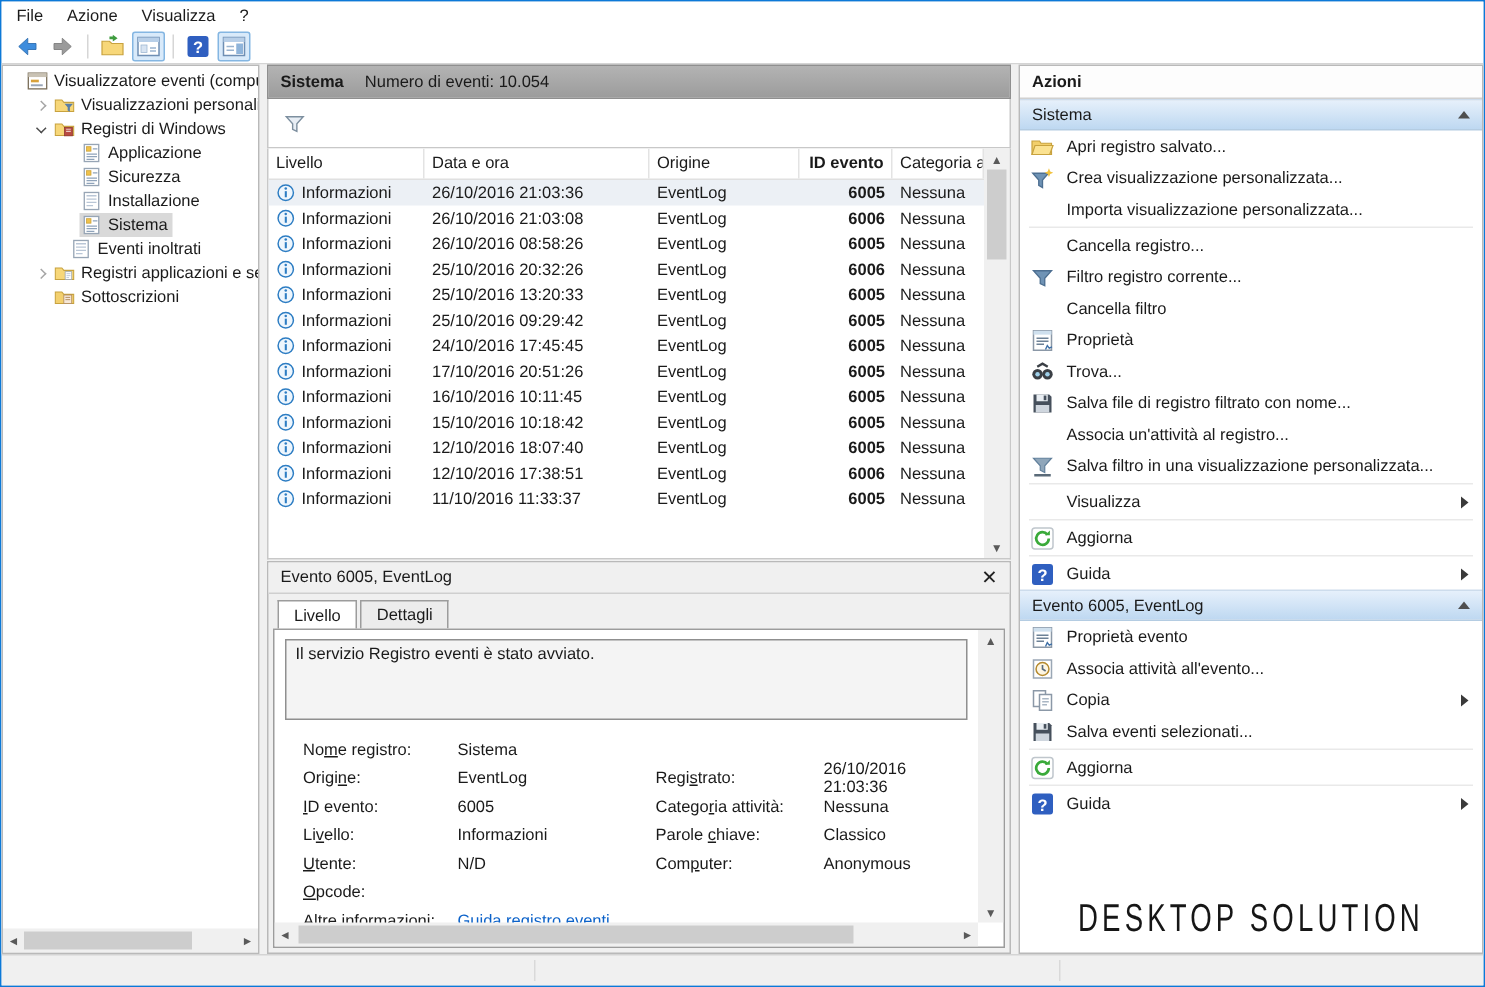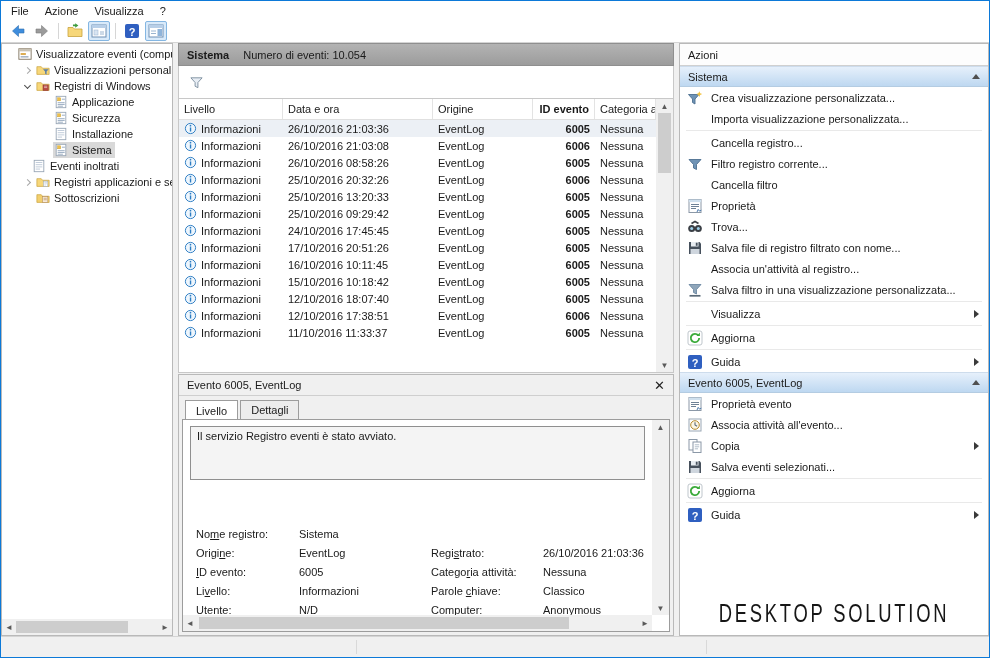--- a/index.html
+++ b/index.html
@@ -68,30 +68,30 @@
 
   
   .detail { height:262px; flex:0 0 262px; background:#f0f0f0; border:1px solid #b9b9b9; margin-top:1px; display:flex; flex-direction:column; }
   .detail-head { height:21px; flex:0 0 21px; display:flex; align-items:center; padding:0 8px; border-bottom:1px solid #cfcfcf; background:#f0f0f0; }
   .detail-head .x { margin-left:auto; font-size:13px; color:#222; }
   .tabs { height:23px; flex:0 0 23px; display:flex; align-items:flex-end; padding-left:6px; }
   .tab { padding:3px 10px; border:1px solid #9c9c9c; border-bottom:none; background:#ececec; margin-right:2px; }
   .tab.active { background:#fff; position:relative; top:1px; padding-top:4px; }
   .detail-body { flex:1; background:#fff; border:1px solid #9c9c9c; margin:0 3px 3px 3px; position:relative; overflow:hidden; }
   .msgbox { position:absolute; left:7px; right:24px; top:6px; height:54px; background:#f4f4f4; border:1px solid #8f8f8f; padding:3px 6px; }
-  .fields { position:absolute; left:13px; right:24px; top:70px; display:grid; grid-template-columns:103px 132px 112px 1fr; grid-auto-rows:19px; align-items:center;margin-top:34px; }
+  .fields { position:absolute; left:19px; right:24px; top:70px; display:grid; grid-template-columns:103px 132px 112px 1fr; grid-auto-rows:19px; align-items:center; }
   .fields a { color:#0a61c9; text-decoration:underline; }
   .dvs { position:absolute; right:0; top:0; bottom:16px; width:17px; background:#f0f0f0; display:flex; flex-direction:column; align-items:center; }
   .dhs { position:absolute; left:0; right:17px; bottom:0; height:16px; background:#f0f0f0; display:flex; align-items:center; }
   .dhs .thumb { height:12px; background:#cdcdcd; flex:0 0 370px; margin-left:2px; }
   u { text-decoration:underline; }
 
   
   .actions { flex:1; position:relative; overflow:hidden; display:flex; flex-direction:column; }
-  .actions-header { height:22px; flex:0 0 22px; display:flex; align-items:center; font-weight:normal; padding-left:8px; background:#fdfdfd; border-bottom:1px solid #d0d0d0; }
+  .actions-header { height:22px; flex:0 0 22px; display:flex; align-items:center; font-weight:bold; padding-left:8px; background:#fdfdfd; border-bottom:1px solid #d0d0d0; }
   .agroup-head { height:21px; display:flex; align-items:center; padding:0 8px; background:linear-gradient(180deg,#e6f0fb,#bed8f1); border-top:1px solid #cddcec; border-bottom:1px solid #b4cce2; }
   .agroup-head .tri { margin-left:auto; width:0; height:0; border-left:4px solid transparent; border-right:4px solid transparent; border-bottom:5px solid #4f4f4f; }
   .aitem { height:21px; display:flex; align-items:center; padding-left:7px; }
   .aitem .ico { width:16px; height:16px; margin-right:8px; flex:0 0 16px; }
   .aitem .ico svg { width:16px; height:16px; }
   .aitem .sub { margin-left:auto; margin-right:9px; width:0; height:0; border-top:4px solid transparent; border-bottom:4px solid transparent; border-left:5px solid #3a3a3a; }
   .asep { height:1px; background:#e9e9e9; margin:1px 6px; }
   .watermark { position:absolute; left:0; right:0; bottom:10px; text-align:center; font-size:20px; color:#161616; letter-spacing:3px; transform:scale(.92,1.3); white-space:nowrap; }
 
   
@@ -254,21 +254,21 @@
               <span style="display:flex">
                 <svg viewBox="0 0 16 16">
                   <rect x="2.5" y="1.5" width="11" height="13" fill="#fff" stroke="#97a5b5"></rect>
                   <rect x="4.2" y="3.2" width="3.4" height="3.4" fill="#f0c24a" stroke="#caa139" stroke-width=".6"></rect>
                   <path d="M9 4.8h3.5M4.2 8.8h8M4.2 10.8h8M4.2 12.8h6" stroke="#8fa3ba" stroke-width="1"></path>
                 </svg>
               </span>
               <span>Sistema</span>
             </span>
           </div>
-          <div class="tree-row" style="padding-left:16px">
+          <div class="tree-row" style="padding-left:31px">
             <span class="chev none"></span>
             <span class="tree-node">
               <span style="display:flex">
                 <svg viewBox="0 0 16 16">
                   <rect x="2.5" y="1.5" width="11" height="13" fill="#fff" stroke="#97a5b5"></rect>
                   <path d="M4.2 4h7.6M4.2 6.5h7.6M4.2 9h7.6M4.2 11.5h5" stroke="#b9c6d6" stroke-width="1"></path>
                 </svg>
               </span>
               <span>Eventi inoltrati</span>
             </span>
@@ -566,20 +566,32 @@
     </div>
 
     <div class="panel actions">
       <div class="actions-header">Azioni</div>
       <div id="action-groups">
           <div>
      <div class="agroup-head">
               <span>Sistema</span>
               <span class="tri"></span>
             </div>
+     <div class="aitem">
+           <span class="ico">
+                <span style="display:flex">
+                  <svg viewBox="0 0 16 16">
+                    <path d="M1 4h5l1 1.5h7V13H1z" fill="#f2cf6b" stroke="#c8a23e" stroke-width=".8"></path>
+                    <path d="M3 7h12l-2.2 6H1z" fill="#fbe291" stroke="#c8a23e" stroke-width=".8"></path>
+                  </svg>
+                </span>
+              </span>
+           <span>Apri registro salvato...</span>
+
+         </div>
             <div class="aitem">
            <span class="ico">
                 <span style="display:flex">
                   <svg viewBox="0 0 16 16">
                     <path d="M1.5 4.5h10.5l-4 4.5v5L5.5 12.5V9z" fill="#6f93b5" stroke="#4d6f91" stroke-width=".9"></path>
                     <path d="M12.3 1.2l.85 2.05 2.05.85-2.05.85-.85 2.05-.85-2.05-2.05-.85 2.05-.85z" fill="#f2c23e"></path>
                   </svg>
                 </span>
               </span>
            <span>Crea visualizzazione personalizzata...</span>

